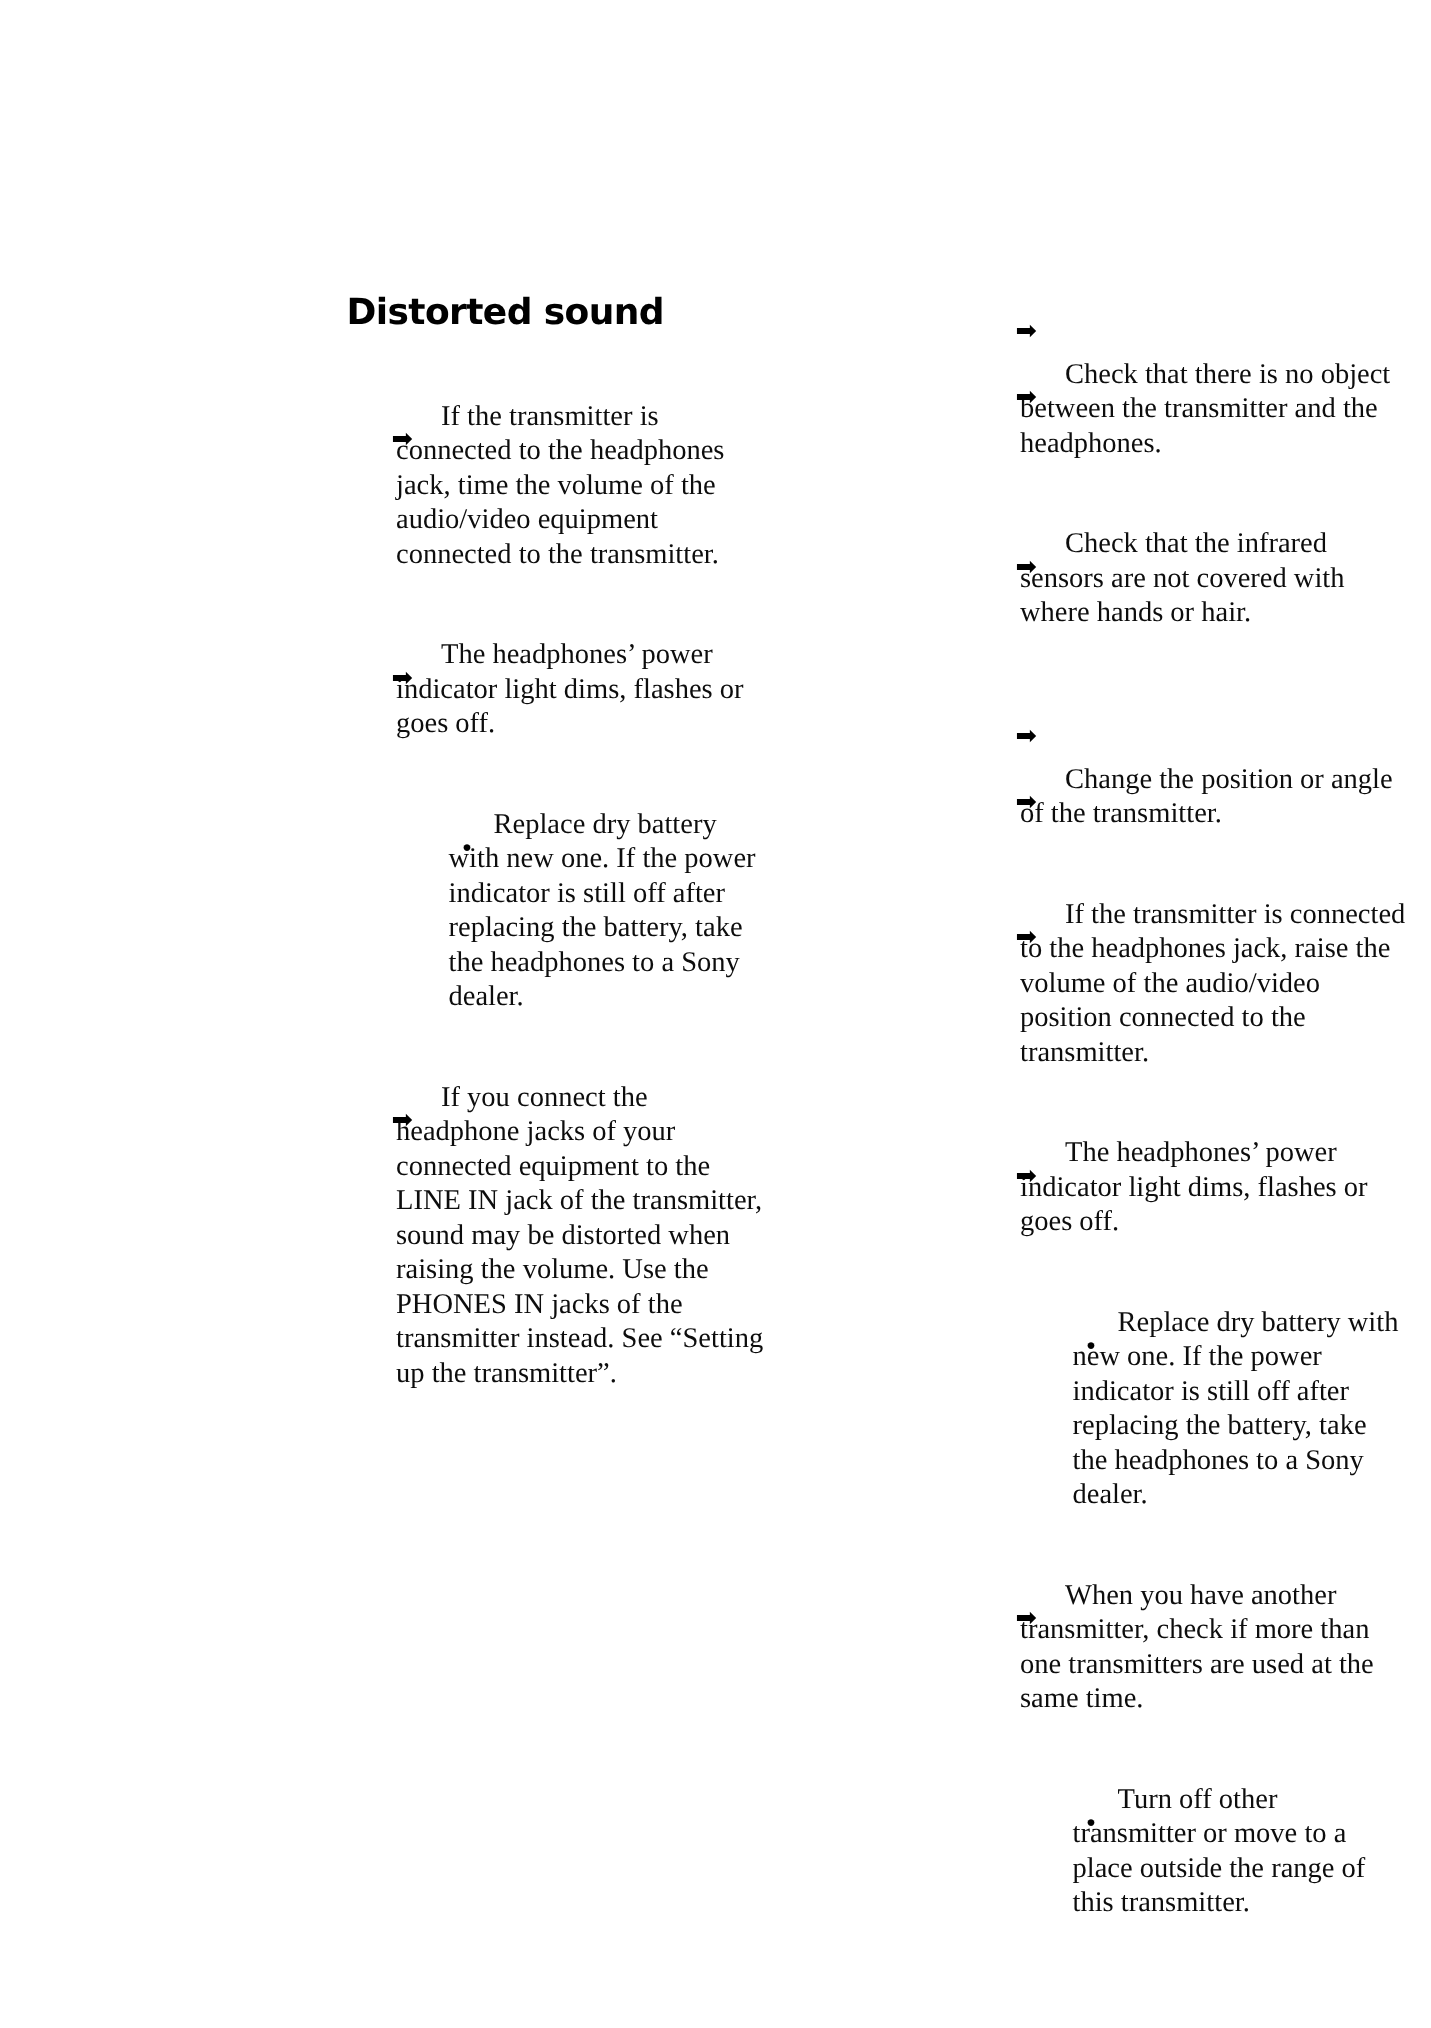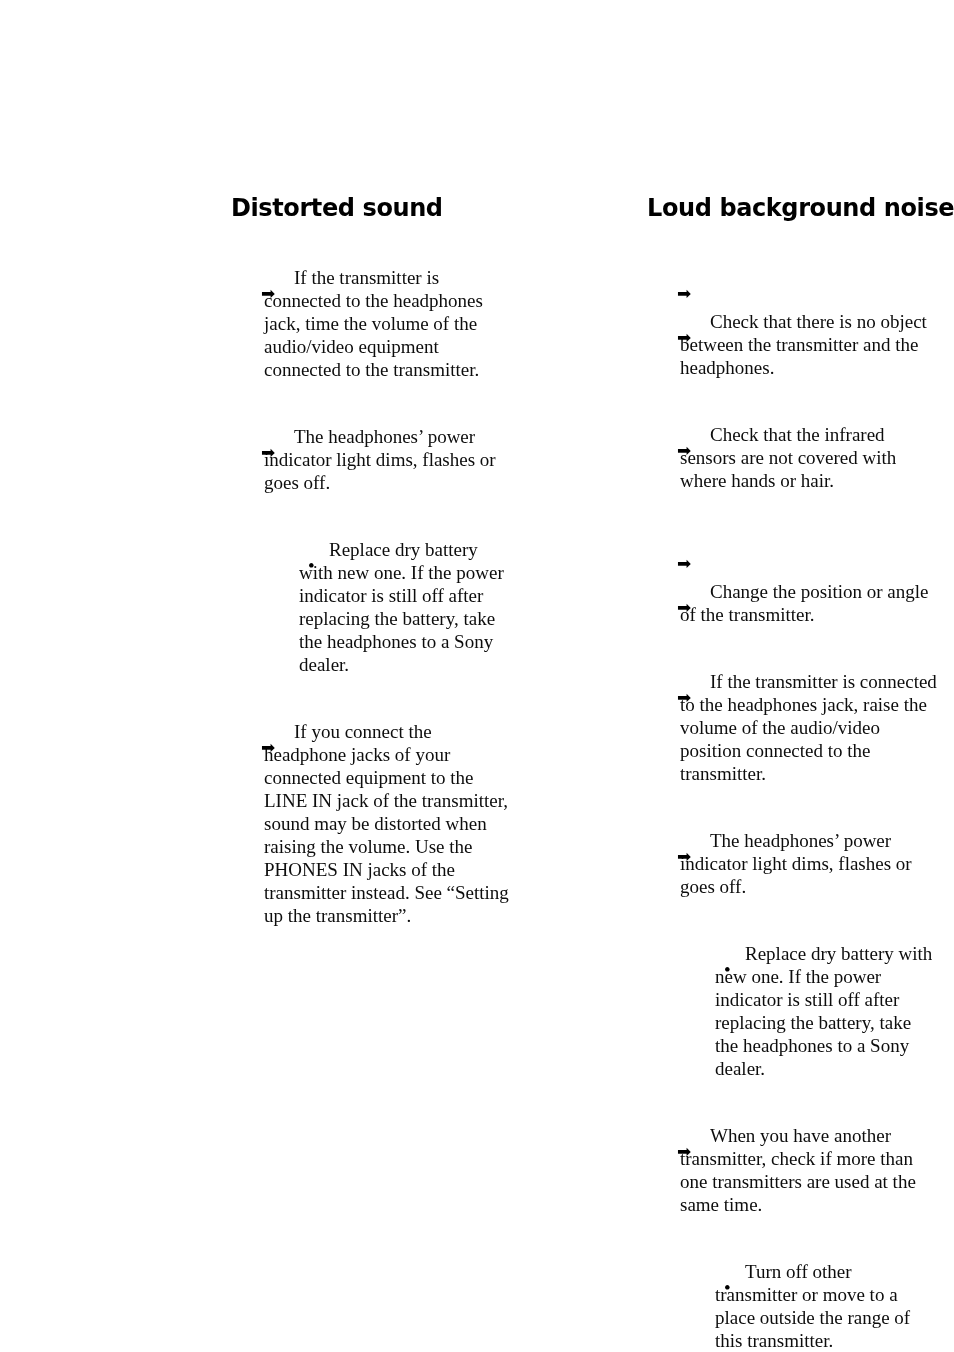--- a/index.html
+++ b/index.html
@@ -111,21 +111,20 @@
       <span class="marker">•</span>
       <span>Replace dry battery with new one. If the power indicator is still off after replacing the battery, take the headphones to a Sony dealer.</span>
     </div>
     <div class="item item-arrow">
       <span class="marker">➡</span>
       <span>If you connect the headphone jacks of your connected equipment to the LINE IN jack of the transmitter, sound may be distorted when raising the volume. Use the PHONES IN jacks of the transmitter instead. See “Setting up the transmitter”.</span>
     </div>
   </div>
 
   <div class="column col-right">
-    <div class="col-heading">Loud background noise</div>
 
     <div class="item item-arrow">
       <span class="marker">➡</span>
     </div>
     <div class="item item-arrow">
       <span class="marker">➡</span>
       <span>Check that there is no object between the transmitter and the headphones.</span>
     </div>
     <div class="item item-arrow">
       <span class="marker">➡</span>

